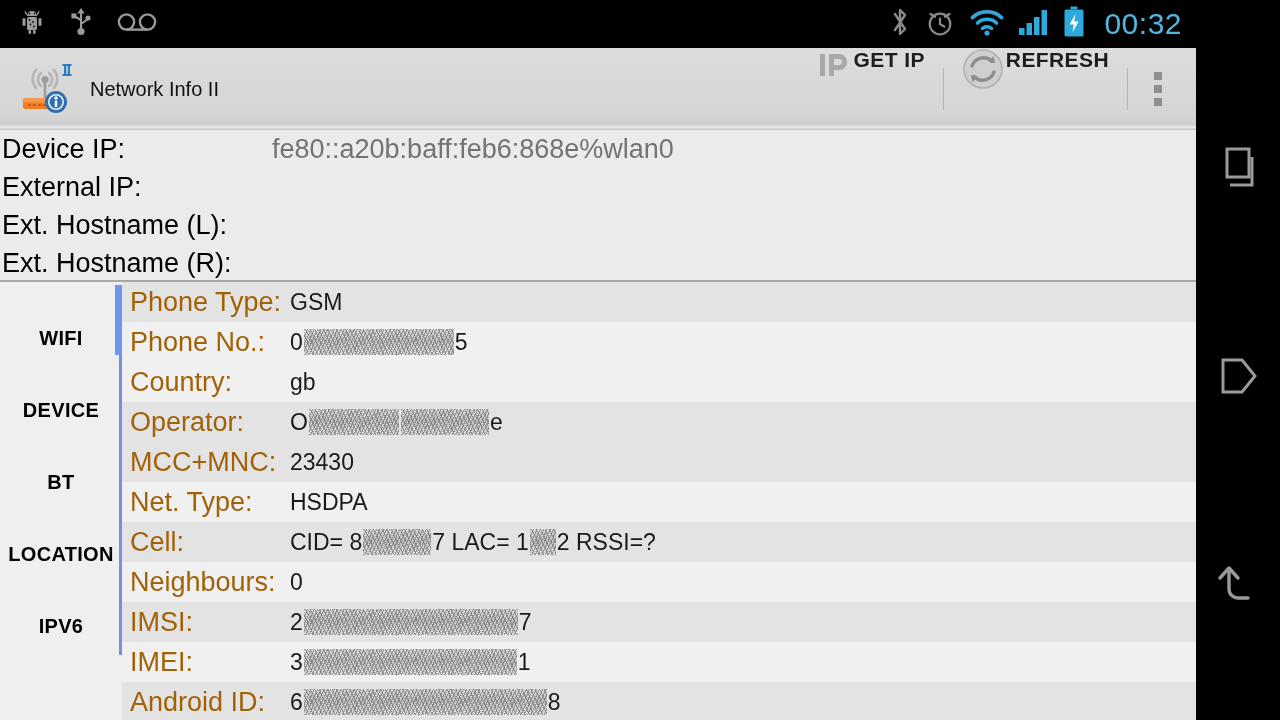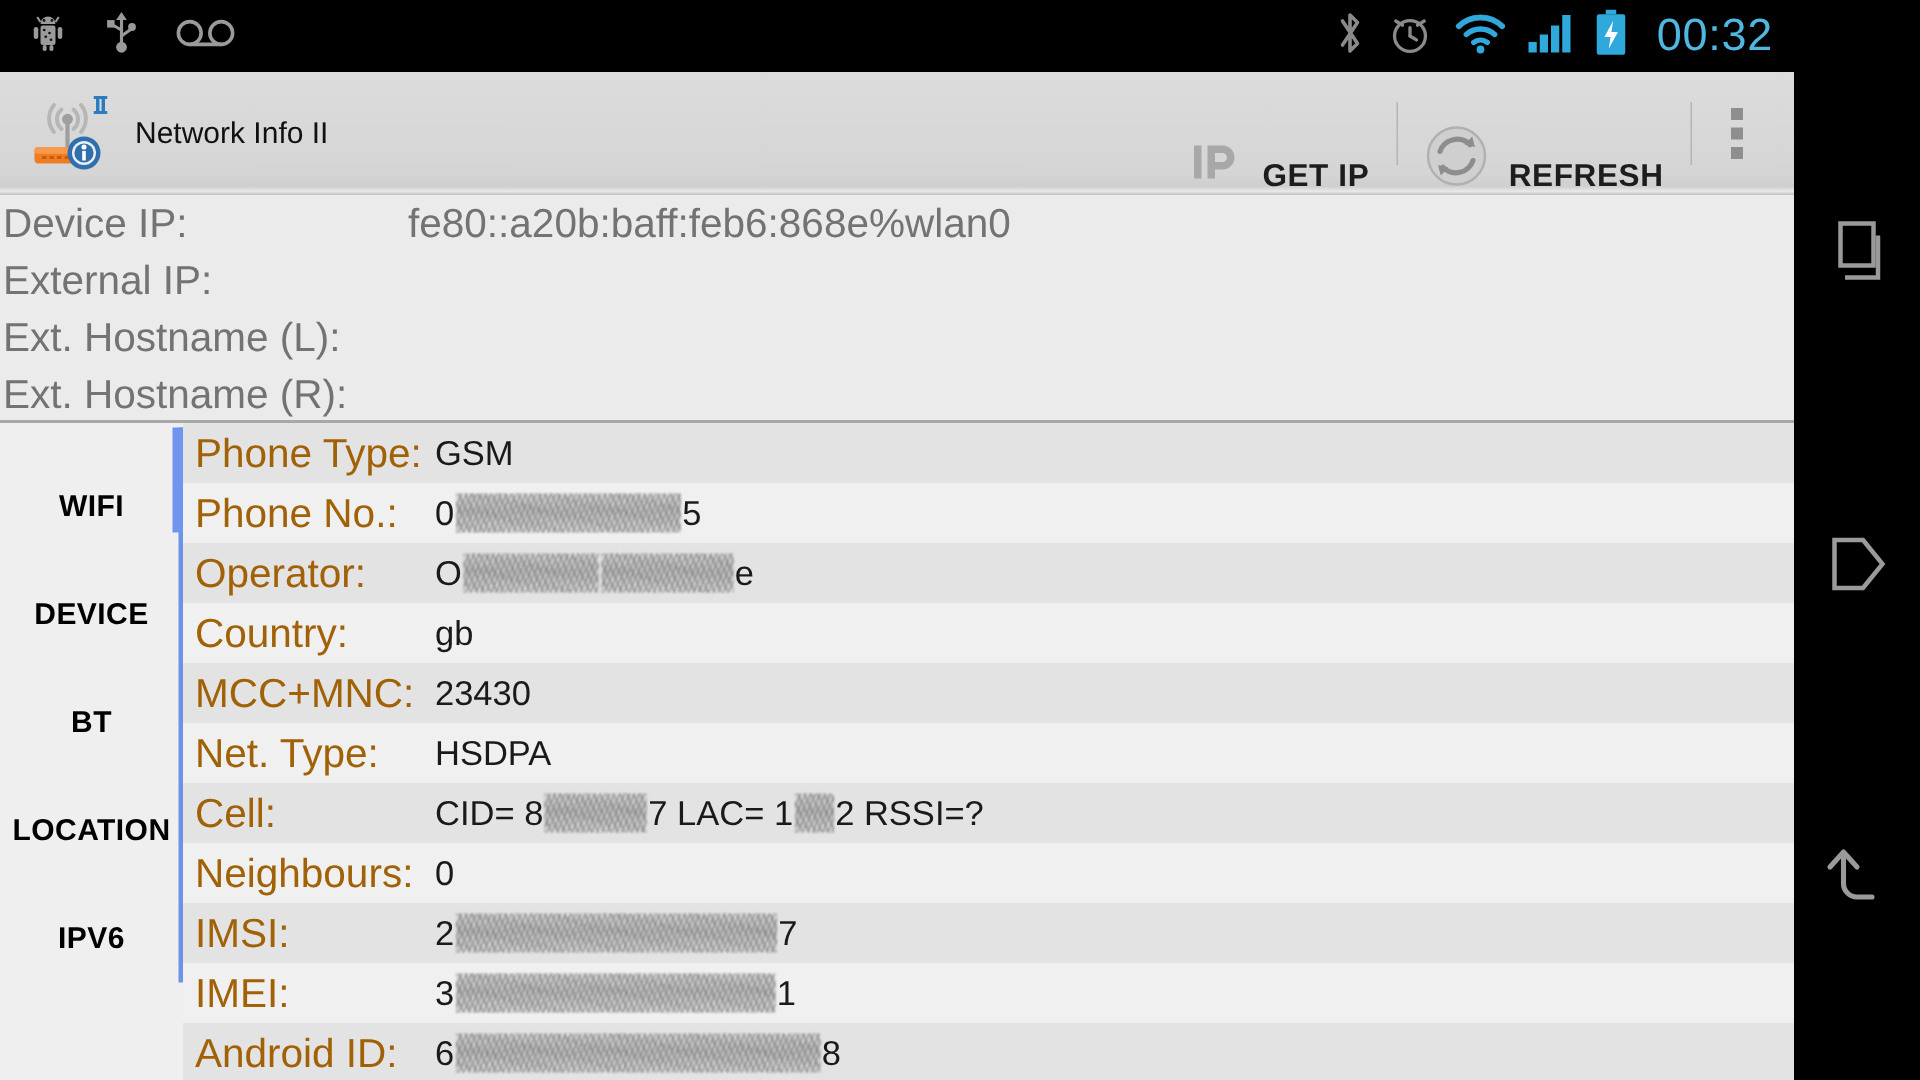--- a/index.html
+++ b/index.html
@@ -78,22 +78,22 @@
     font-family: "Liberation Sans", sans-serif;
   }
   #action-items {
     margin-left: auto;
     display: flex;
     align-items: center;
     height: 100%;
   }
   .action-btn {
     display: flex;
-    align-items: flex-end;
-    gap: 14px;
+    align-items: flex-start;
+    gap: 2px;
     padding: 0 18px;
     height: 100%;
     cursor: pointer;
   }
   .action-label {
     font-size: 21px;
     font-weight: bold;
     color: #1d1d1d;
     letter-spacing: 0.4px;
     white-space: nowrap;
@@ -131,21 +131,21 @@
   }
   .ip-row {
     height: 38px;
     display: flex;
     align-items: center;
     padding-left: 2px;
     box-sizing: border-box;
   }
   .ip-label {
     font-size: 27px;
-    color: #737373;
+    color: #000000;
     white-space: nowrap;
   }
   .ip-value {
     font-size: 27px;
     color: #737373;
     position: absolute;
     left: 250px;
     white-space: nowrap;
     margin-left: 20px;
   }
@@ -492,33 +492,33 @@
           </span>
         </div>
         <div class="detail-row even">
           <span class="d-label">Phone No.:</span>
           <span class="d-value">
             <span>0</span>
             <span class="redact" style="width: 150px;"></span>
             <span>5</span>
           </span>
         </div>
+        <div class="detail-row even">
+          <span class="d-label">Country:</span>
+          <span class="d-value">
+            <span>gb</span>
+          </span>
+        </div>
         <div class="detail-row odd">
           <span class="d-label">Operator:</span>
           <span class="d-value">
             <span>O</span>
             <span class="redact" style="width: 90px;"></span>
             <span class="redact" style="width: 88px;"></span>
             <span>e</span>
-          </span>
-        </div>
-        <div class="detail-row even">
-          <span class="d-label">Country:</span>
-          <span class="d-value">
-            <span>gb</span>
           </span>
         </div>
         <div class="detail-row odd">
           <span class="d-label">MCC+MNC:</span>
           <span class="d-value">
             <span>23430</span>
           </span>
         </div>
         <div class="detail-row even">
           <span class="d-label">Net. Type:</span>

